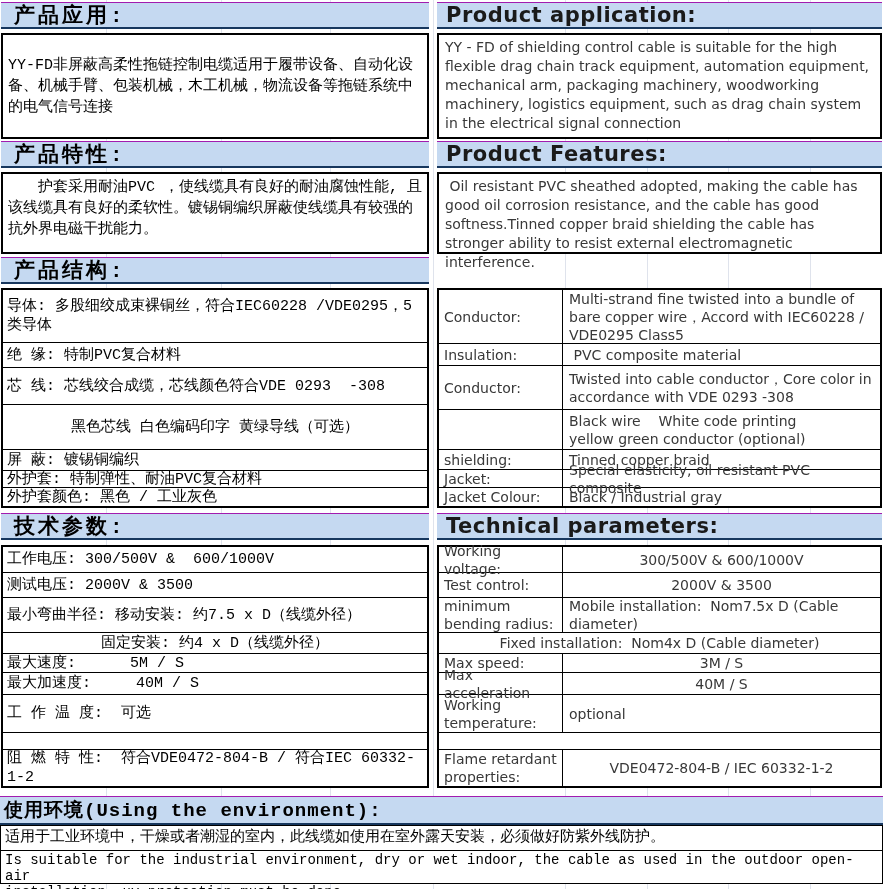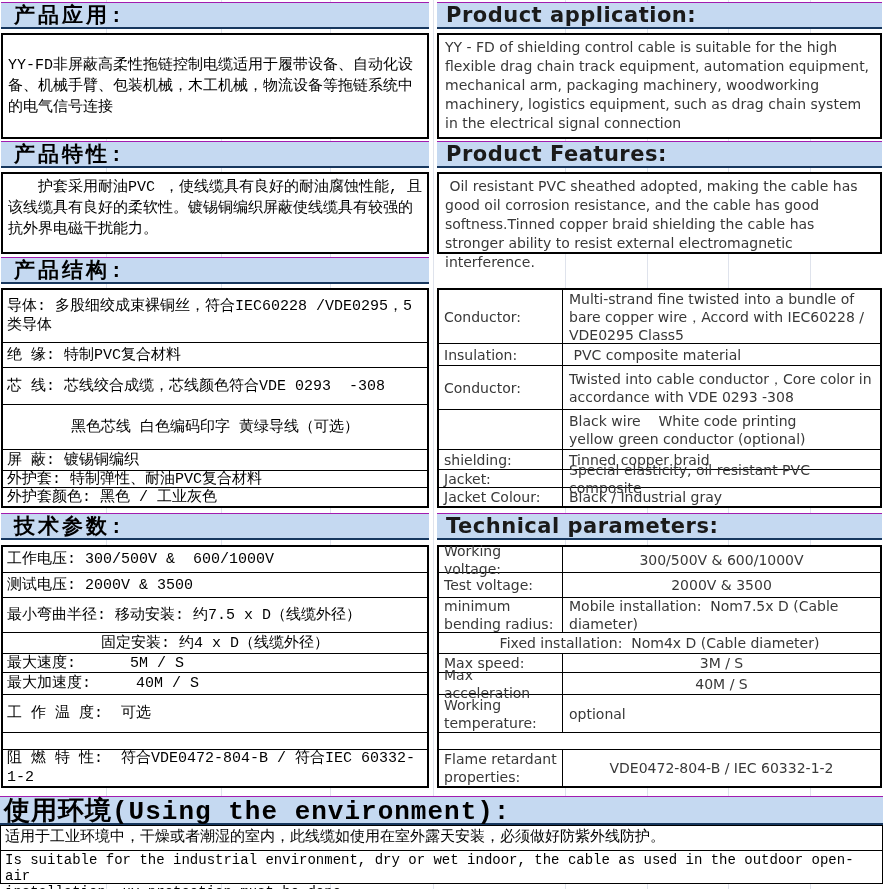--- a/index.html
+++ b/index.html
@@ -33,21 +33,21 @@
        font-size:14px;line-height:18px;padding:1px 5px;color:#383838;white-space:pre-wrap;
        font-family:"DejaVu Sans","Liberation Sans",sans-serif;}
   .val{flex:1;display:flex;align-items:center;font-size:14px;line-height:18px;padding:1px 6px;
        color:#383838;white-space:pre-wrap;
        font-family:"DejaVu Sans","Liberation Sans",sans-serif;}
   .val.center{justify-content:center;text-align:center;}
   .span-cell{flex:1;display:flex;align-items:center;justify-content:center;text-align:center;
        font-size:14px;line-height:18px;padding:1px 6px;color:#383838;white-space:pre-wrap;
        font-family:"DejaVu Sans","Liberation Sans",sans-serif;}
 
-  .env-band-title{font-weight:bold;font-size:26px;letter-spacing:1px;padding-left:4px;
+  .env-band-title{font-weight:bold;font-size:19px;letter-spacing:1px;padding-left:4px;
        font-family:"Liberation Mono","DejaVu Sans",sans-serif;}
   .env-zh{font-size:15px;line-height:20px;padding:1px 4px;white-space:pre-wrap;}
   .env-en{font-size:14px;line-height:16px;padding:1px 4px;white-space:pre-wrap;
        font-family:"Liberation Mono","DejaVu Sans Mono",monospace;}
 </style>
 </head>
 <body>
 
 <div id="page">
 
@@ -182,21 +182,21 @@
         <div class="cell-zh">阻 燃 特 性:  符合VDE0472-804-B / 符合IEC 60332-1-2</div>
       </div>
   </div>
 
   <div class="tbl" style="left:437px;top:545px;width:445px">
     <div class="trow" style="height:26px">
       <div class="lbl">Working voltage:</div>
       <div class="val center">300/500V &amp; 600/1000V</div>
     </div>
     <div class="trow" style="height:25px">
-      <div class="lbl">Test voltage:</div>
+      <div class="lbl">Test control:</div>
       <div class="val center">2000V &amp; 3500</div>
     </div>
     <div class="trow" style="height:35px">
       <div class="lbl">minimum bending radius:</div>
       <div class="val">Mobile installation:  Nom7.5x D (Cable diameter)</div>
     </div>
     <div class="trow" style="height:21px">
       <div class="span-cell">Fixed installation:  Nom4x D (Cable diameter)</div>
     </div>
     <div class="trow" style="height:19px">

